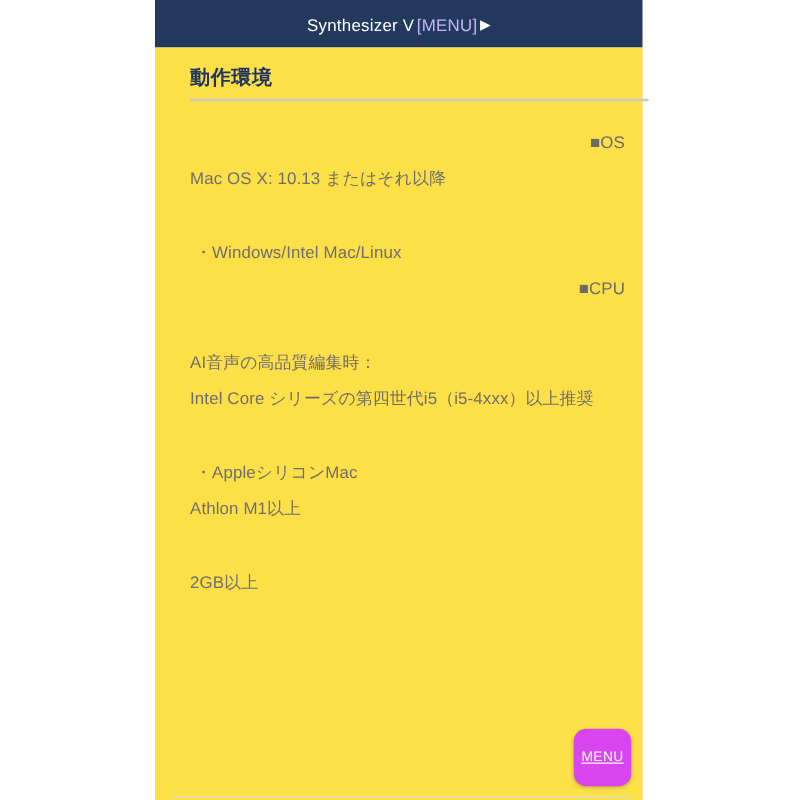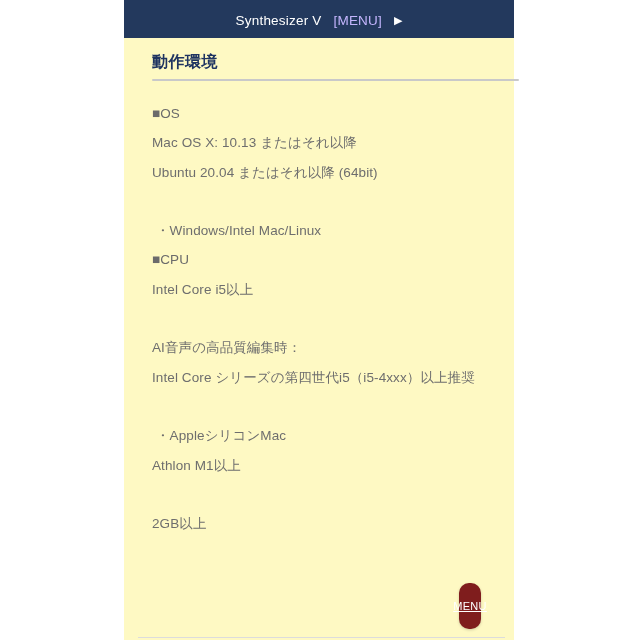--- a/index.html
+++ b/index.html
@@ -33,21 +33,20 @@
     width: 390px;
     height: 38px;
     background: #23395d;
     display: flex;
     align-items: center;
     justify-content: center;
   }
   .site-header-inner {
     display: flex;
     align-items: center;
-    gap: 10px;
     transform: translateY(1px);
   }
   .brand {
     color: #ffffff;
     font-size: 13.5px;
     letter-spacing: .2px;
     white-space: nowrap;
   }
   .menu-label {
     color: #c4b5fd;
@@ -64,21 +63,21 @@
     transform: translateY(0px);
   }
 
   
   .content {
     position: absolute;
     left: 124px;
     top: 38px;
     width: 390px;
     height: 602px;
-    background: #fef9c3;
+    background: #fde047;
     box-sizing: border-box;
     padding: 0 14px;
   }
 
   .page-title {
     margin: 0;
     padding: 14px 0 6px 14px;
     font-size: 16px;
     font-weight: bold;
     color: #1f3461;
@@ -98,36 +97,37 @@
 
   .line {
     font-size: 13.5px;
     color: #6e6e6e;
     line-height: 29.3px;
     white-space: nowrap;
     letter-spacing: .1px;
   }
   .line.heading {
     color: #6b6b6b;
+    text-align: right;
   }
   .line.bullet {
     padding-left: 4px;
   }
   .spacer {
     height: 29.3px;
   }
 
   
   .fab-menu {
     position: absolute;
     left: 459px;
     top: 583px;
-    width: 22px;
+    width: 46px;
     height: 46px;
-    background: #7f1d1d;
+    background: #d946ef;
     border-radius: 10px;
     color: #ffffff;
     font-size: 11px;
     letter-spacing: .3px;
     display: flex;
     align-items: center;
     justify-content: center;
     box-shadow: 0 1px 3px rgba(0,0,0,.18);
     cursor: pointer;
     user-select: none;
@@ -159,27 +159,25 @@
 
   <div class="content">
 
     <h1 class="page-title">動作環境</h1>
     <div class="title-rule"></div>
 
     <div class="body-block">
 
       <div class="line heading">■OS</div>
       <div class="line">Mac OS X: 10.13 またはそれ以降</div>
-      <div class="line">Ubuntu 20.04 またはそれ以降 (64bit)</div>
 
       <div class="spacer"></div>
 
       <div class="line bullet">・Windows/Intel Mac/Linux</div>
       <div class="line heading">■CPU</div>
-      <div class="line">Intel Core i5以上</div>
 
       <div class="spacer"></div>
 
       <div class="line">AI音声の高品質編集時：</div>
       <div class="line">Intel Core シリーズの第四世代i5（i5-4xxx）以上推奨</div>
 
       <div class="spacer"></div>
 
       <div class="line bullet">・AppleシリコンMac</div>
       <div class="line">Athlon M1以上</div>

